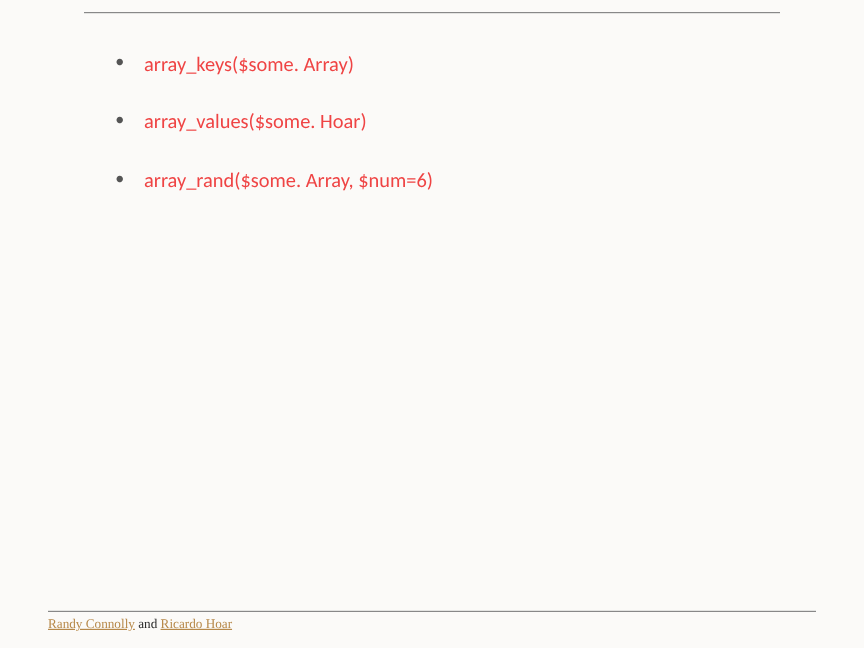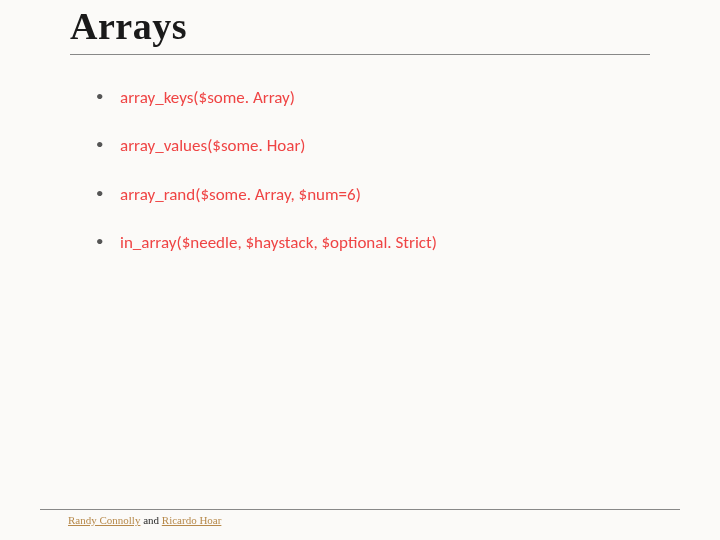--- a/index.html
+++ b/index.html
@@ -70,47 +70,44 @@
     border: none;
     border-top: 1px solid #888;
     margin-bottom: 4px;
   }
   .footer-row {
     display: flex;
     align-items: baseline;
     font-family: Georgia, 'Times New Roman', serif;
     font-size: 11px;
     color: #2a2a2a;
-    margin-left: 28px;
   }
   .author-link {
     color: #b7894a;
     text-decoration: underline;
   }
   .super {
     font-size: 8px;
     vertical-align: super;
   }
 </style>
 </head>
 <body>
 
 <div class="slide">
 
   <div class="header">
-    <h1 class="title">Arrays</h1>
   </div>
   <hr class="rule">
 
   <div class="content">
     <ul class="bullet-list">
       <li><span>array_keys($some. Array)</span></li>
       <li><span>array_values($some. Hoar)</span></li>
       <li><span>array_rand($some. Array, $num=6)</span></li>
-      <li><span>in_array($needle, $haystack, $optional. Strict)</span></li>
     </ul>
   </div>
 
   <div class="footer">
     <hr class="footer-rule">
     <div class="footer-row">
       <div>
         <span class="author-link">Randy Connolly</span><span> and </span><span class="author-link">Ricardo Hoar</span>
       </div>
     </div>

